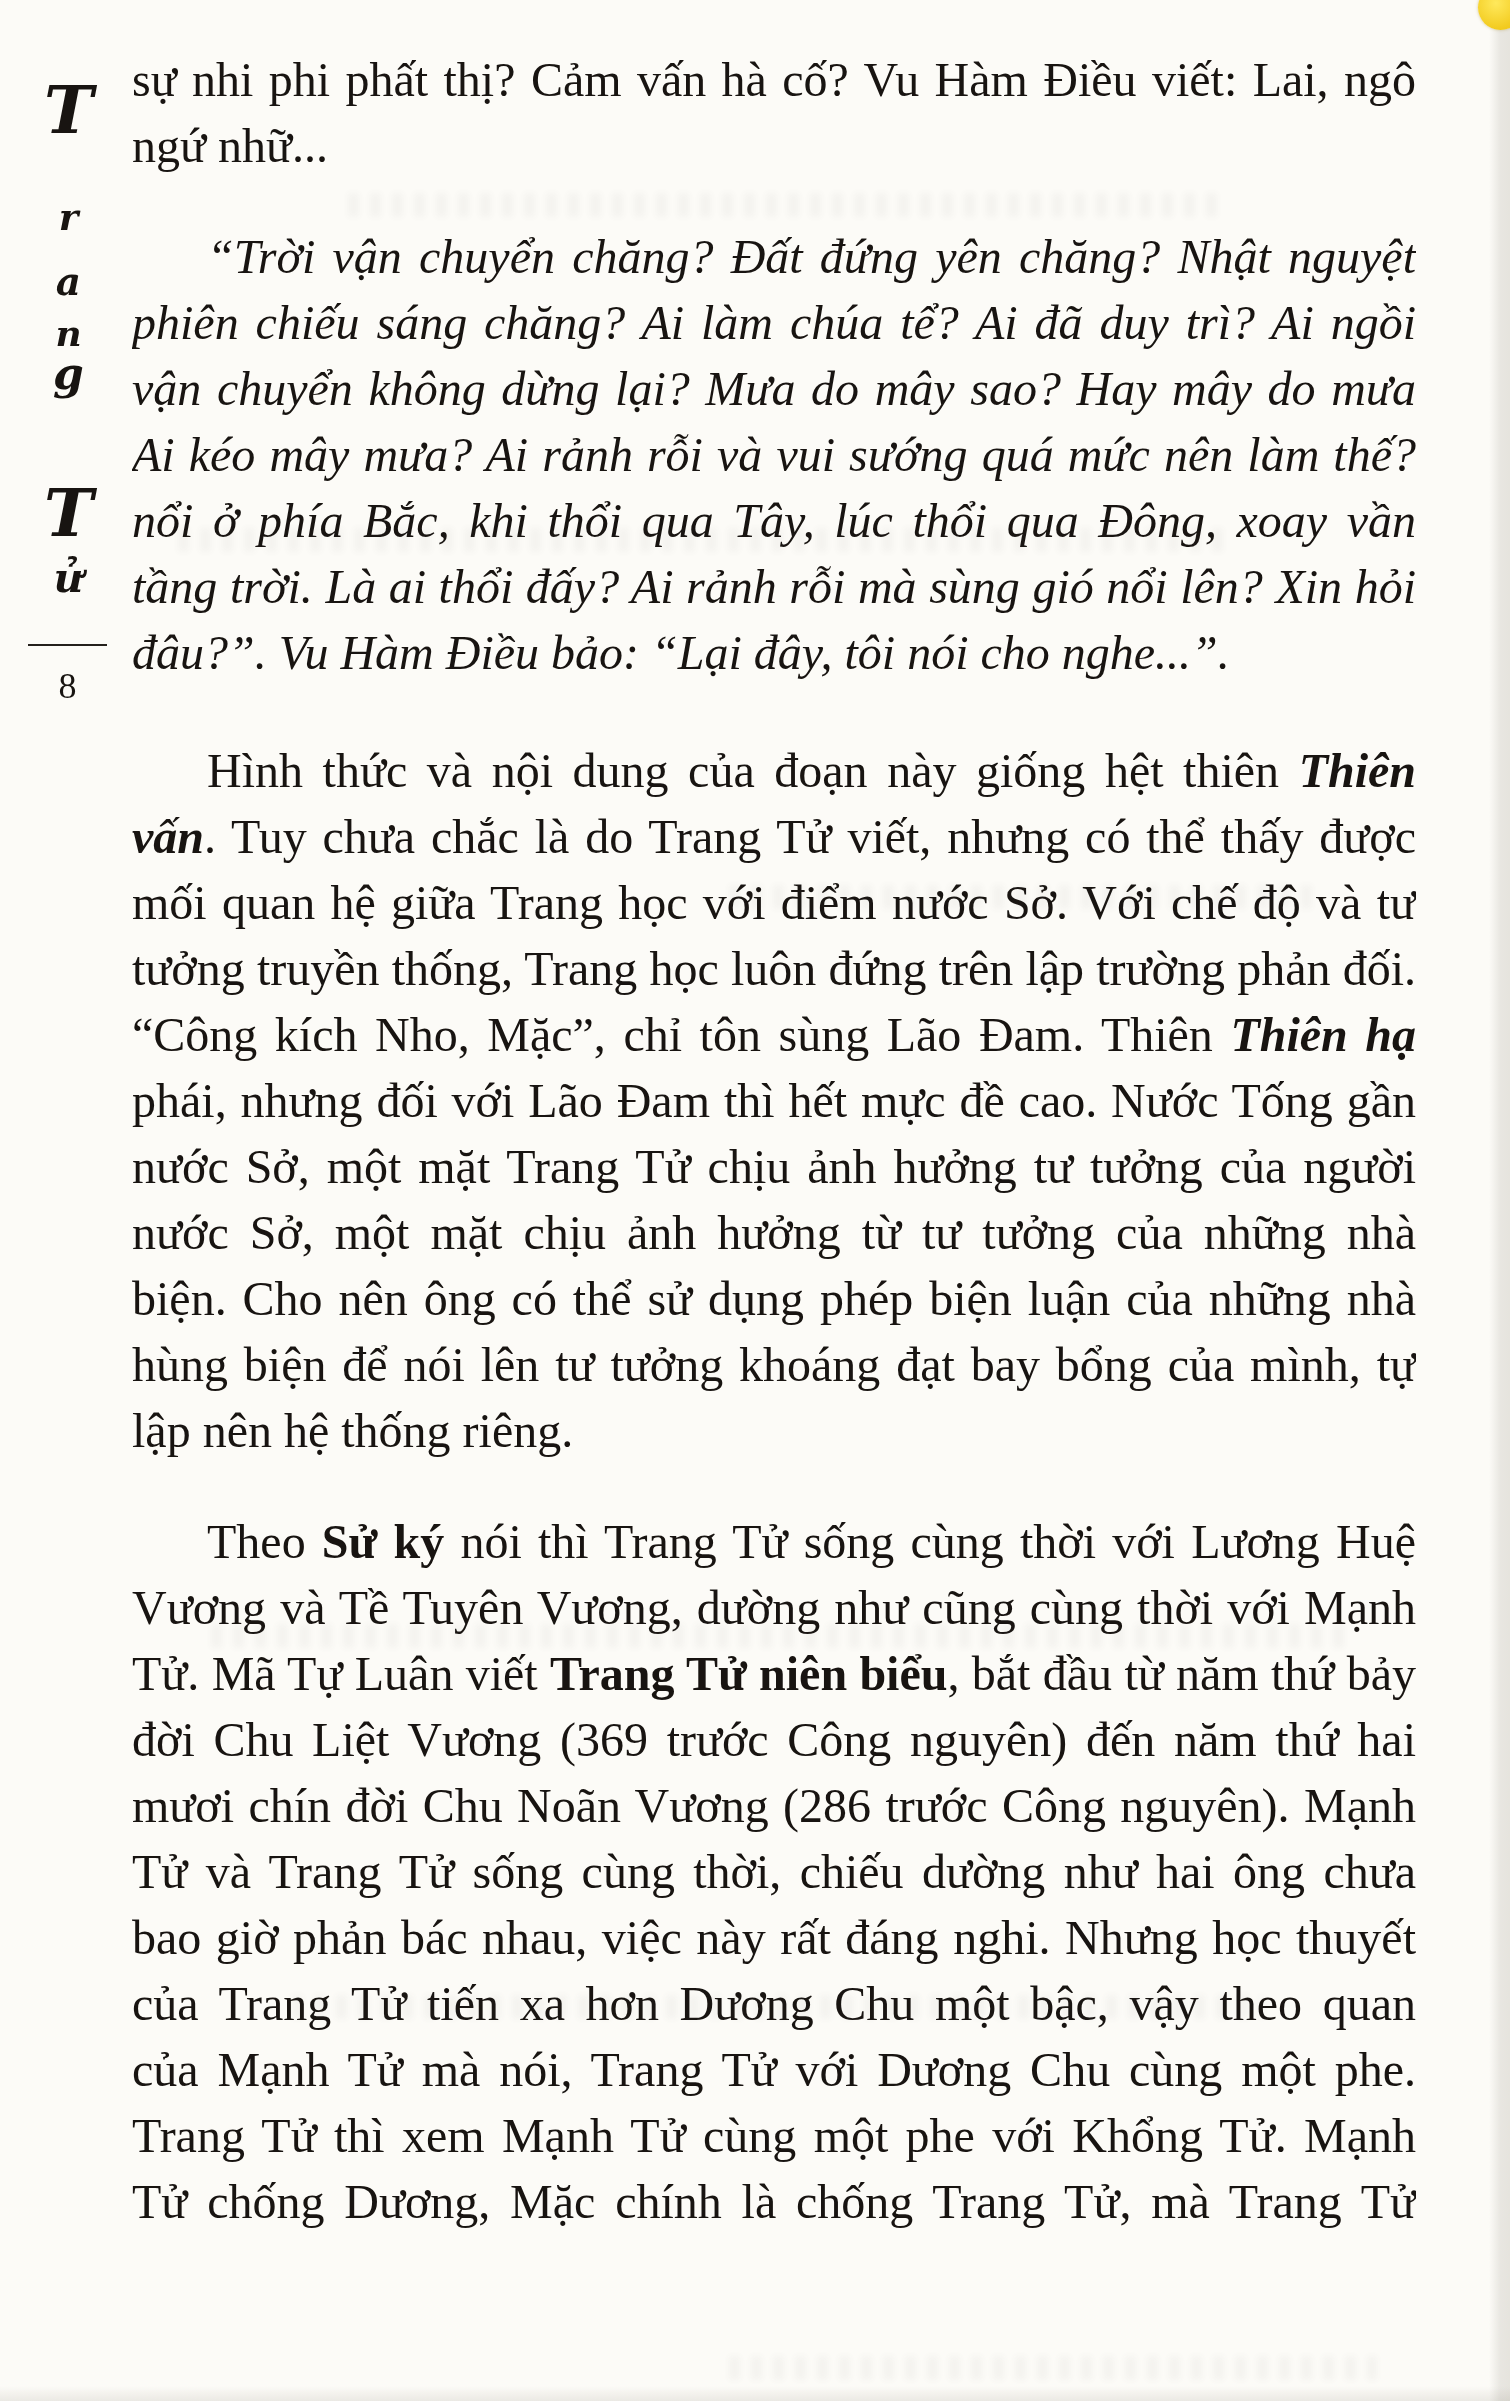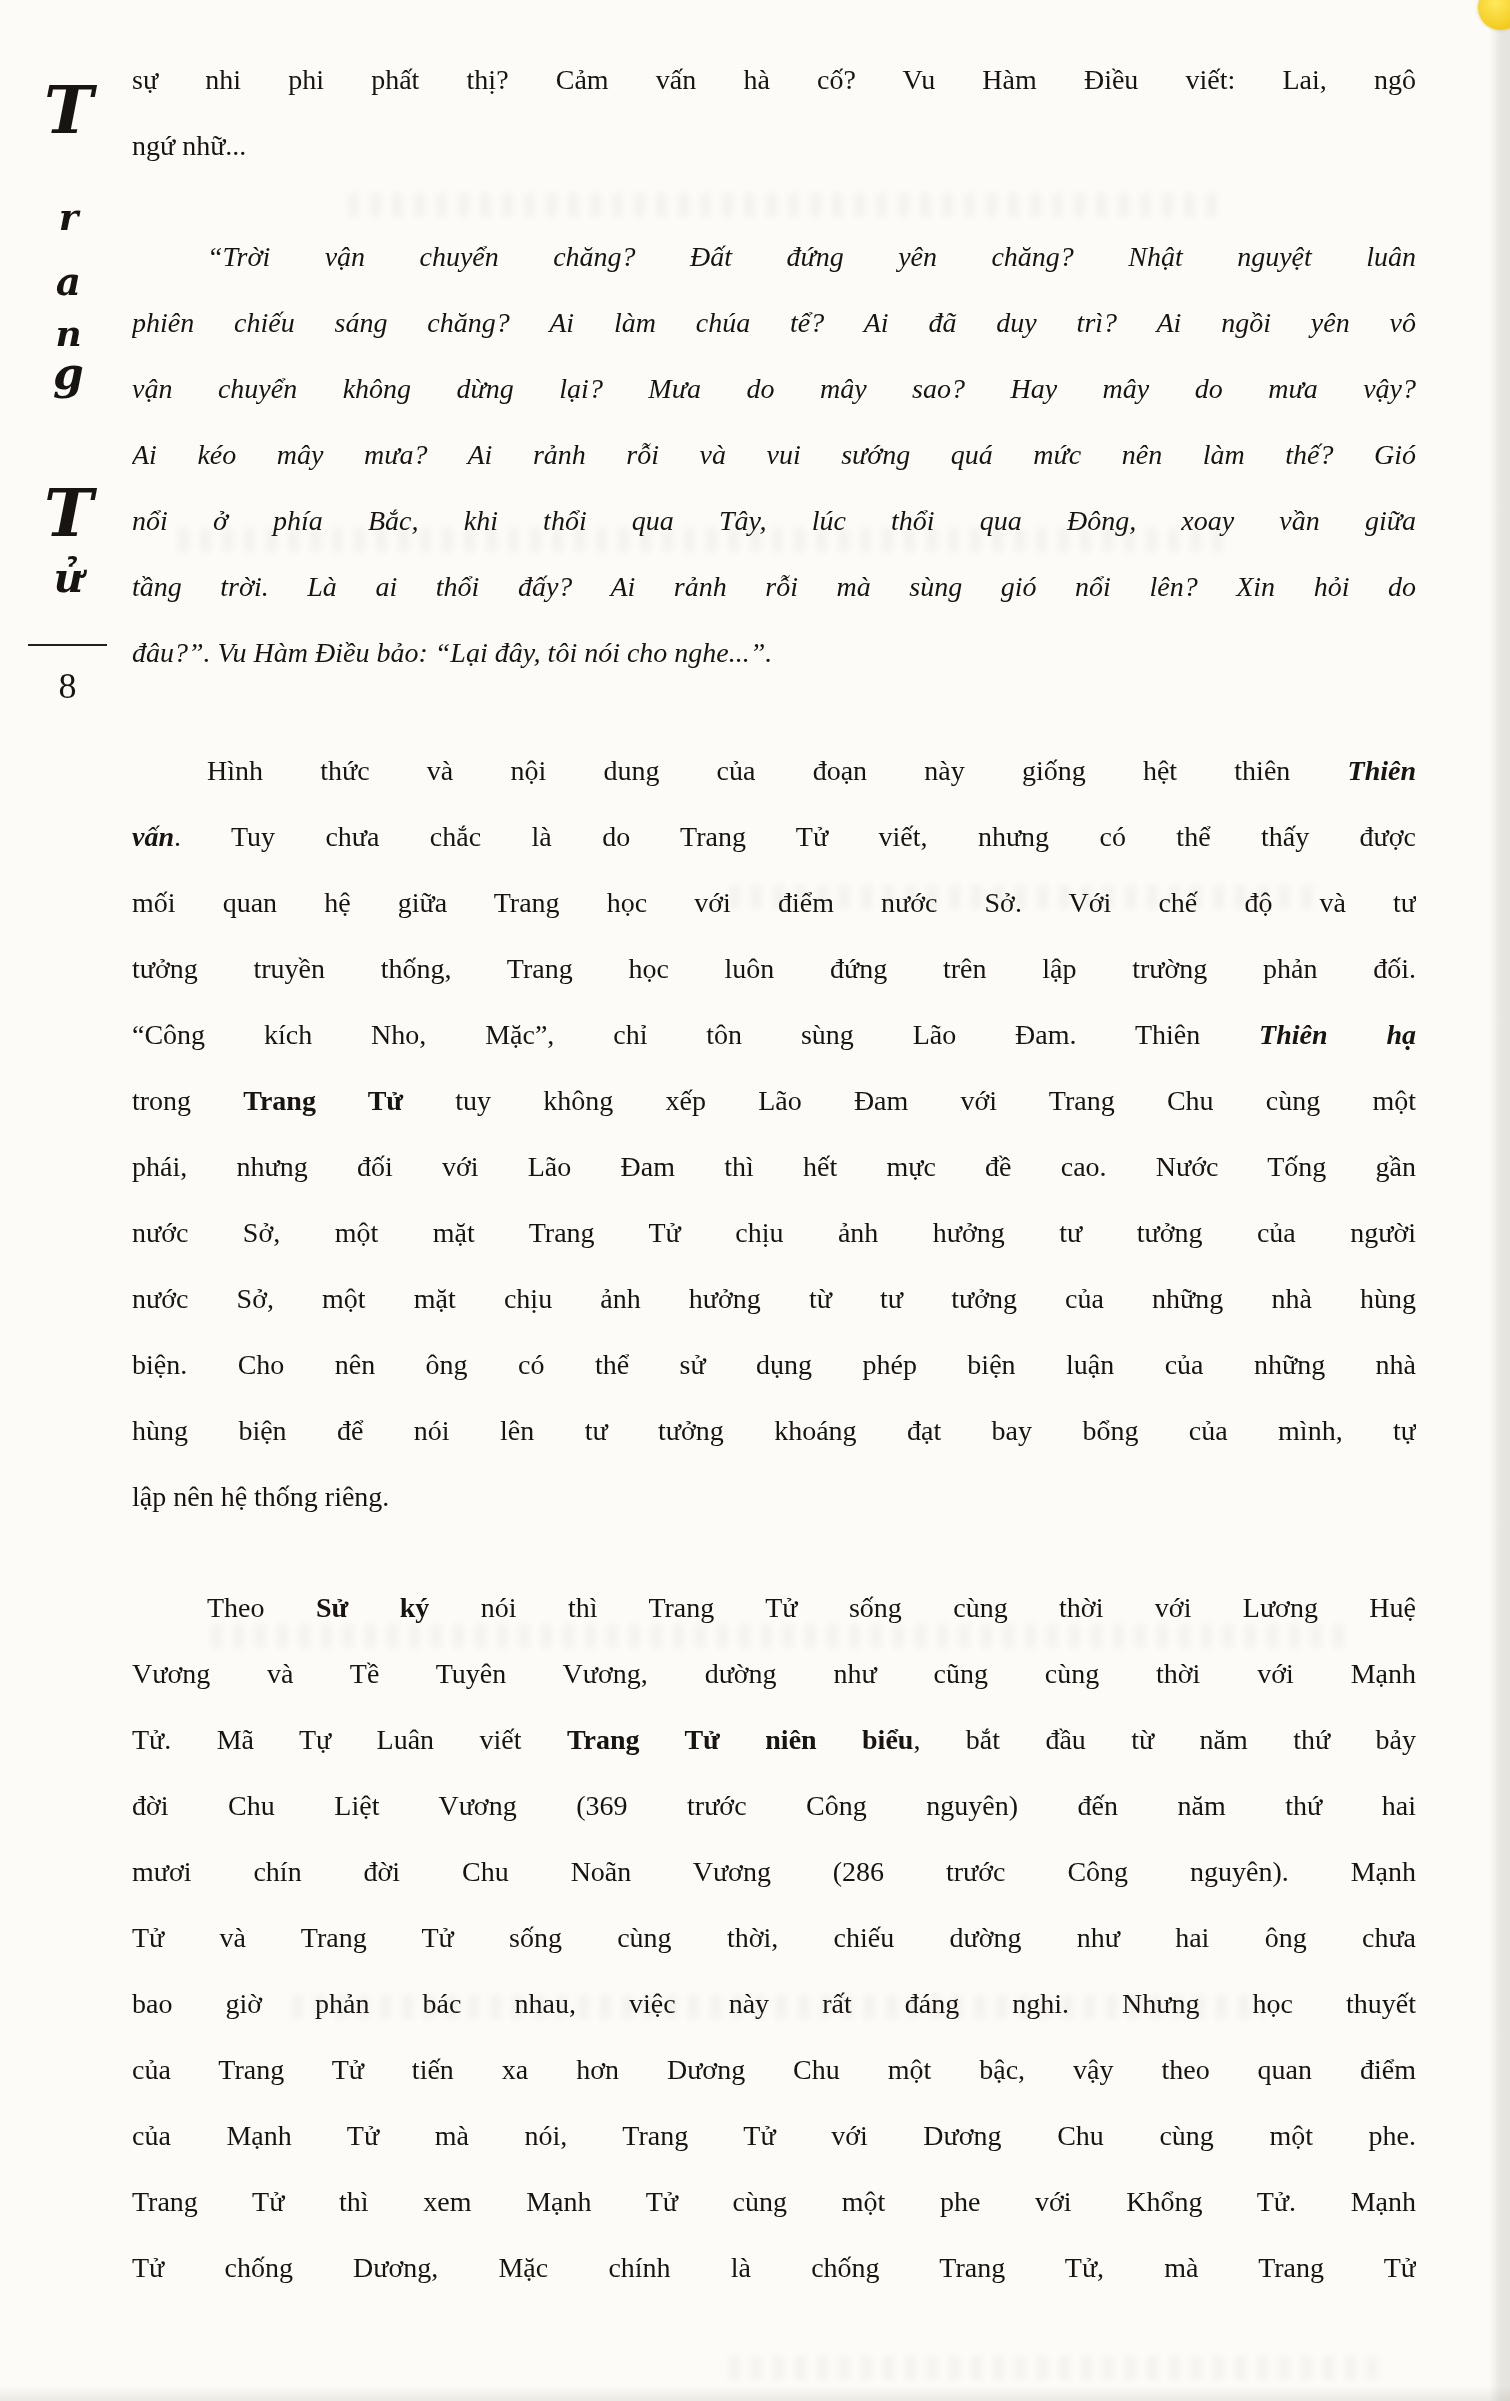--- a/index.html
+++ b/index.html
@@ -28,21 +28,21 @@
   .margin-rule{position:absolute;left:4.9px;top:567px;width:79px;height:2.4px;background:#24201c;}
   .page-number{position:absolute;left:0;top:588px;width:89px;text-align:center;font-size:36px;}
   
   #text-block{position:absolute;left:132px;top:47px;width:1284px;}
   .para{margin:0;}
   .para.italic{font-style:italic;}
   .para.q{margin-top:45px;}
   .para.p3{margin-top:52px;}
   .para.p4{margin-top:45px;font-family:Liberation Serif, serif;}
   .line{
-    font-size:28px;line-height:66px;height:66px;
+    font-size:48px;line-height:66px;height:66px;
     text-align:justify;text-align-last:justify;
     overflow:hidden;white-space:normal;
   }
   .line.no-just{text-align-last:left;}
   .line.first{text-indent:75px;}
   .b{font-weight:bold;}
   .i{font-style:italic;}
   
   .sticky{
     position:absolute;right:-13px;top:-14.6px;width:45px;height:45px;border-radius:50%;
@@ -99,21 +99,20 @@
         <div class="line"><span class="">nổi ở phía Bắc, khi thổi qua Tây, lúc thổi qua Đông, xoay vần giữa</span></div>
         <div class="line"><span class="">tầng trời. Là ai thổi đấy? Ai rảnh rỗi mà sùng gió nổi lên? Xin hỏi do</span></div>
         <div class="line no-just"><span class="">đâu?”. Vu Hàm Điều bảo: “Lại đây, tôi nói cho nghe...”.</span></div>
       </div>
       <div class="para normal p3">
         <div class="line first"><span class="">Hình thức và nội dung của đoạn này giống hệt thiên </span><span class="b i">Thiên</span></div>
         <div class="line"><span class="b i">vấn</span><span class="">. Tuy chưa chắc là do Trang Tử viết, nhưng có thể thấy được</span></div>
         <div class="line"><span class="">mối quan hệ giữa Trang học với điểm nước Sở. Với chế độ và tư</span></div>
         <div class="line"><span class="">tưởng truyền thống, Trang học luôn đứng trên lập trường phản đối.</span></div>
         <div class="line"><span class="">“Công kích Nho, Mặc”, chỉ tôn sùng Lão Đam. Thiên </span><span class="b i">Thiên hạ</span></div>
-        <div class="line"><span class="">trong </span><span class="b">Trang Tử</span><span class=""> tuy không xếp Lão Đam với Trang Chu cùng một</span></div>
         <div class="line"><span class="">phái, nhưng đối với Lão Đam thì hết mực đề cao. Nước Tống gần</span></div>
         <div class="line"><span class="">nước Sở, một mặt Trang Tử chịu ảnh hưởng tư tưởng của người</span></div>
         <div class="line"><span class="">nước Sở, một mặt chịu ảnh hưởng từ tư tưởng của những nhà hùng</span></div>
         <div class="line"><span class="">biện. Cho nên ông có thể sử dụng phép biện luận của những nhà</span></div>
         <div class="line"><span class="">hùng biện để nói lên tư tưởng khoáng đạt bay bổng của mình, tự</span></div>
         <div class="line no-just"><span class="">lập nên hệ thống riêng.</span></div>
       </div>
       <div class="para normal p4">
         <div class="line first"><span class="">Theo </span><span class="b">Sử ký</span><span class=""> nói thì Trang Tử sống cùng thời với Lương Huệ</span></div>
         <div class="line"><span class="">Vương và Tề Tuyên Vương, dường như cũng cùng thời với Mạnh</span></div>

